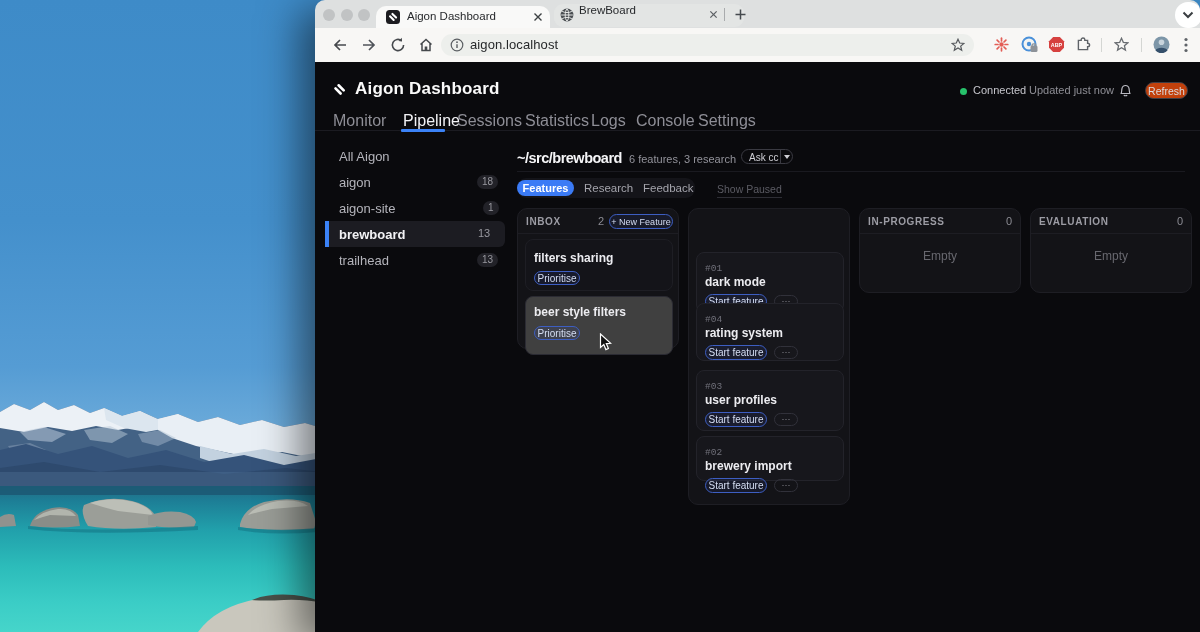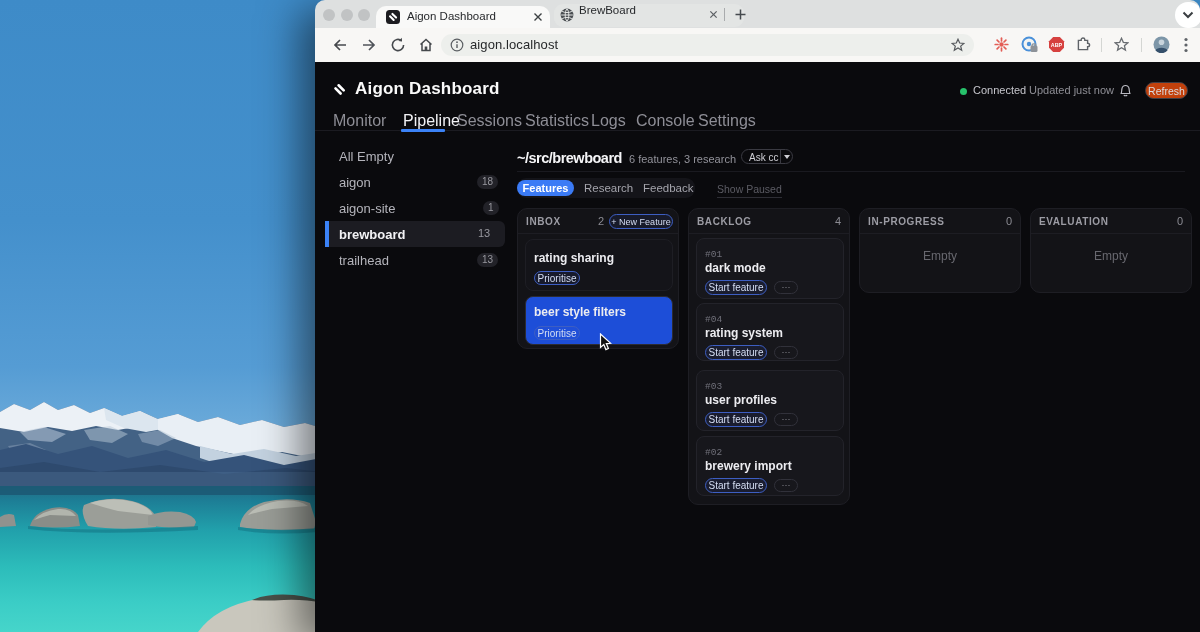--- a/index.html
+++ b/index.html
@@ -246,21 +246,21 @@
 
     <div class="nav abs" style="left:18px">Monitor</div>
     <div class="nav abs" style="left:88px;color:#f2f2f5">Pipeline</div>
     <div class="nav abs" style="left:142px">Sessions</div>
     <div class="nav abs" style="left:210px">Statistics</div>
     <div class="nav abs" style="left:276px">Logs</div>
     <div class="nav abs" style="left:321px">Console</div>
     <div class="nav abs" style="left:383px">Settings</div>
     <div id="nav-underline" class="abs"></div>
 
-    <div class="stxt abs" style="top:87px">All Empty</div>
+    <div class="stxt abs" style="top:87px">All Aigon</div>
     <div class="stxt abs" style="top:113px">aigon</div>
     <div class="badge abs" style="left:162px;top:113px">18</div>
     <div class="stxt abs" style="top:139px">aigon-site</div>
     <div class="badge abs" style="left:168px;top:139px">1</div>
     <div id="selrow" class="abs"></div>
     <div id="selbar" class="abs"></div>
     <div class="stxt abs" style="top:165px;color:#f2f2f5;font-weight:600">brewboard</div>
     <div class="abs" style="left:163px;top:165px;font-size:11px;color:#98989f">13</div>
     <div class="stxt abs" style="top:191px">trailhead</div>
     <div class="badge abs" style="left:162px;top:191px">13</div>
@@ -280,53 +280,49 @@
     </div>
     <div id="showp" class="abs">Show Paused</div>
 
     <div class="col abs" style="left:202px;height:141px">
       <div class="colhead">
         <div class="collabel">INBOX</div>
         <div class="colcount" style="left:80px">2</div>
         <div class="bluebtn" style="left:91px;top:5px;width:64px;height:15px;line-height:14px;font-size:9px;white-space:nowrap">+ New Feature</div>
       </div>
       <div class="card" style="top:30px;height:52px;background:#141419;border-color:#1e1e24">
-        <div class="ctitle" style="top:11px">rating sharing</div>
+        <div class="ctitle" style="top:11px">filters sharing</div>
         <div class="bluebtn" style="left:8px;top:31px;width:46px;height:14px;line-height:13px">Prioritise</div>
       </div>
-      <div class="card" style="top:87px;height:49px;background:#1d4ed8;border-color:#2b2b33">
+      <div class="card" style="top:87px;height:59px;background:#404040;border-color:#2b2b33">
         <div class="ctitle" style="top:8px">beer style filters</div>
         <div class="bluebtn" style="left:8px;top:29px;width:46px;height:14px;line-height:13px">Prioritise</div>
       </div>
     </div>
 
     <div class="col abs" style="left:373px;height:297px">
-      <div class="colhead">
-        <div class="collabel">BACKLOG</div>
-        <div class="colcount" style="left:146px">4</div>
-      </div>
-      <div class="card" style="top:29px;height:61px">
+      <div class="card" style="top:43px;height:61px">
         <div class="cnum">#01</div>
         <div class="ctitle" style="top:22px">dark mode</div>
         <div class="bluebtn" style="left:8px;top:41px;width:62px;height:15px;line-height:14px">Start feature</div>
         <div class="graybtn" style="left:77px;top:42px;width:24px;height:13px;line-height:11px">···</div>
       </div>
       <div class="card" style="top:94px;height:58px">
         <div class="cnum">#04</div>
         <div class="ctitle" style="top:22px">rating system</div>
         <div class="bluebtn" style="left:8px;top:41px;width:62px;height:15px;line-height:14px">Start feature</div>
         <div class="graybtn" style="left:77px;top:42px;width:24px;height:13px;line-height:11px">···</div>
       </div>
       <div class="card" style="top:161px;height:61px">
         <div class="cnum">#03</div>
         <div class="ctitle" style="top:22px">user profiles</div>
         <div class="bluebtn" style="left:8px;top:41px;width:62px;height:15px;line-height:14px">Start feature</div>
         <div class="graybtn" style="left:77px;top:42px;width:24px;height:13px;line-height:11px">···</div>
       </div>
-      <div class="card" style="top:227px;height:60px">
+      <div class="card" style="top:227px;height:45px">
         <div class="cnum">#02</div>
         <div class="ctitle" style="top:22px">brewery import</div>
         <div class="bluebtn" style="left:8px;top:41px;width:62px;height:15px;line-height:14px">Start feature</div>
         <div class="graybtn" style="left:77px;top:42px;width:24px;height:13px;line-height:11px">···</div>
       </div>
     </div>
 
     <div class="col abs" style="left:544px;height:85px">
       <div class="colhead">
         <div class="collabel">IN-PROGRESS</div>

